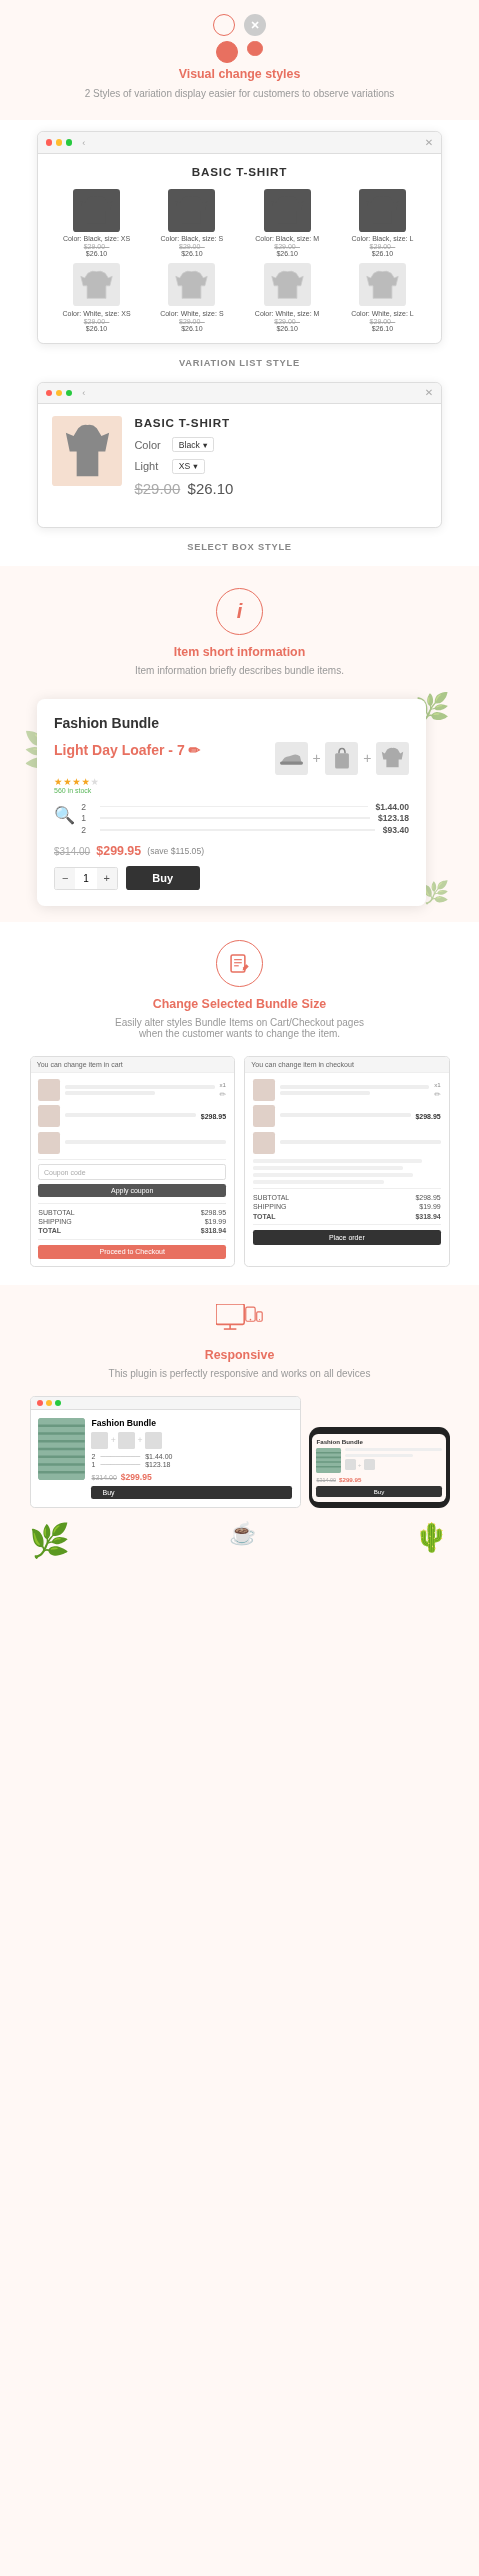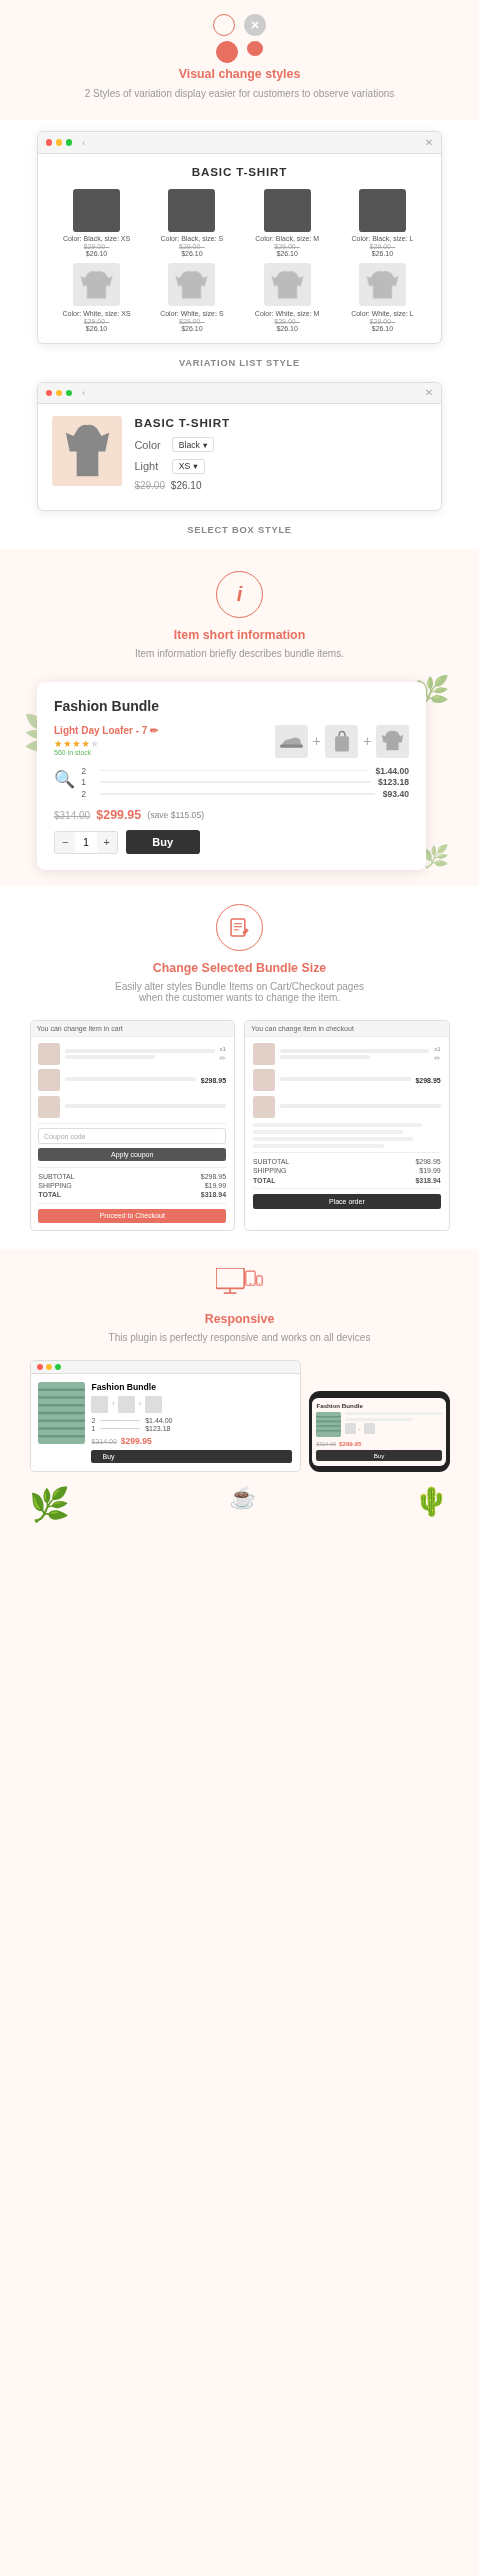--- a/index.html
+++ b/index.html
@@ -177,23 +177,23 @@
     }
     .field-select {
       border: 0.8px solid #ddd;
       border-radius: 2.3px;
       padding: 1.6px 6.2px;
       font-size: 8.6px;
       color: #333;
       display: flex; align-items: center; gap: 3.1px;
     }
     .price-range {
-      font-size: 10px;
+      font-size: 15px;
       color: #555;
-      margin-bottom: 7px;
+      margin-bottom: 18px;
     }
     .price-range .old { text-decoration: line-through; color: #aaa; margin-right: 3.1px; }
     .add-bundle-btn {
       background: #555;
       color: #fff;
       border: none;
       padding: 7.8px 0;
       width: 100%;
       border-radius: 2.3px;
       font-size: 10px;
@@ -460,21 +460,21 @@
     .desktop-new-p { font-size: 8.6px; color: #e87060; font-weight: bold; }
     .desktop-buy-btn { background: #333; color: #fff; font-size: 7px; padding: 3.1px 11px; border-radius: 2.3px; }
 
     
     .tshirt-svg { width: 33px; height: 30px; }
     .bundle-product-side {
       display: flex;
       flex-direction: column;
       font-size: 7.8px;
     }
-    .bundle-product-name { font-size: 10px; color: #e87060; font-weight: bold; margin-bottom: 2px; }
+    .bundle-product-name { font-size: 14px; color: #e87060; font-weight: bold; margin-bottom: 18px; }
     .bundle-stars { display: flex; gap: 0.8px; }
     .bundle-stock { font-size: 7px; color: #5cb85c; }
 
     .cart-section {
       background: #fff;
       padding: 18.7px 15.6px;
       display: flex;
       flex-direction: column;
       align-items: center;
     }

